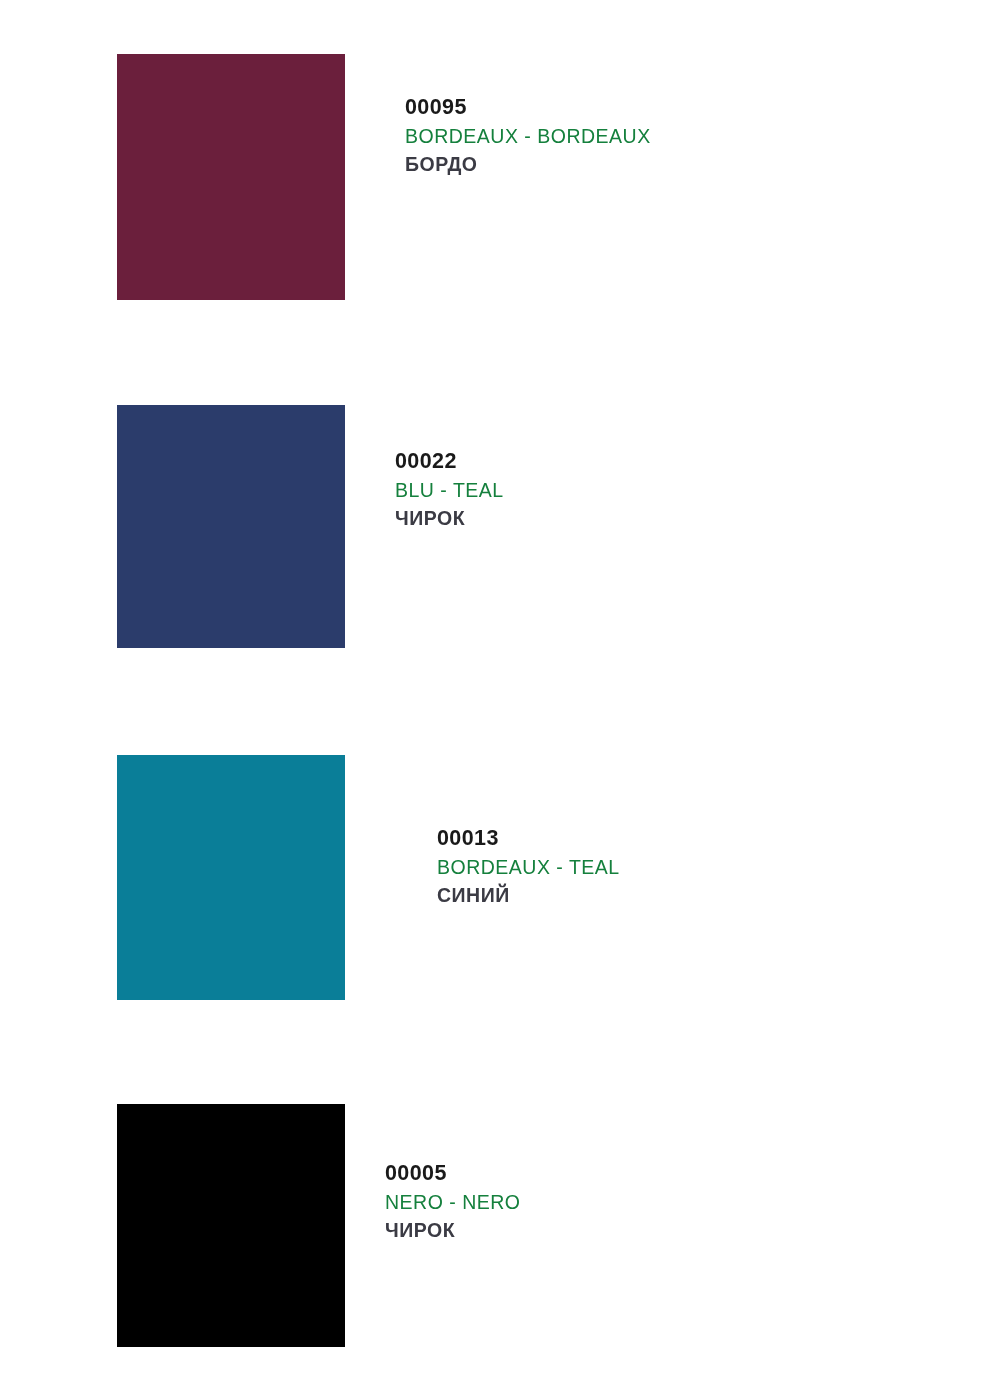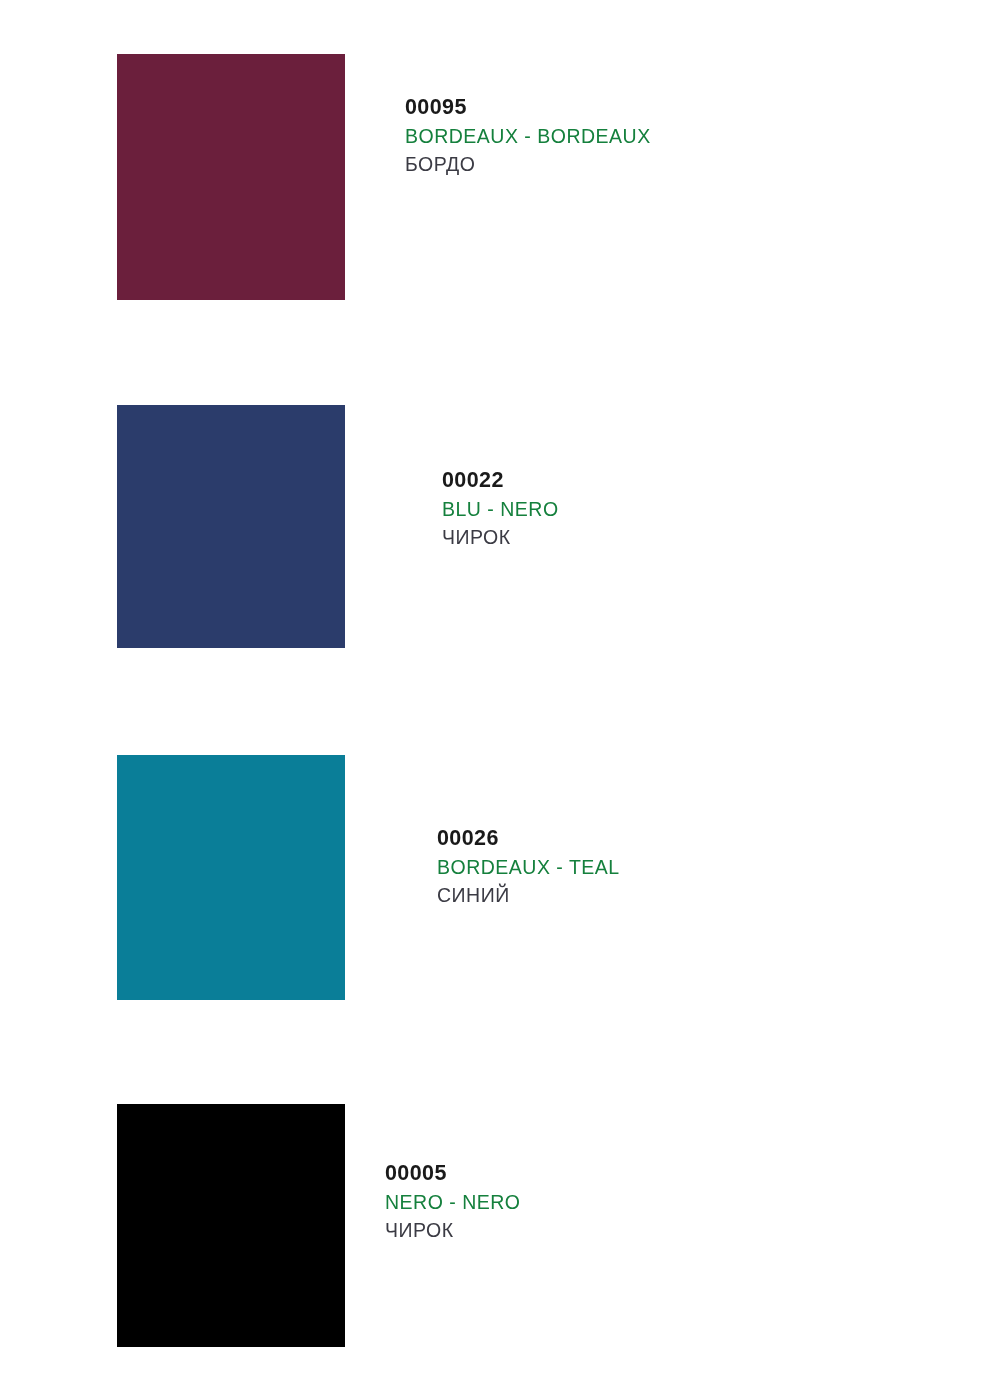--- a/index.html
+++ b/index.html
@@ -42,21 +42,21 @@
   .name-latin {
     font-size: 19.5px;
     font-weight: normal;
     letter-spacing: 0.5px;
     color: #15803d;
     line-height: 1.0;
     margin: 0 0 9px 0;
   }
   .name-cyrillic {
     font-size: 19.5px;
-    font-weight: normal;
+    font-weight: bold;
     letter-spacing: 0.5px;
     color: #3b3b44;
     line-height: 1.0;
     margin: 0;
   }
 </style>
 </head>
 <body>
 
 <div id="page" style="width: 1000px; height: 1383px; background: rgb(255, 255, 255);">
@@ -64,30 +64,30 @@
 <div class="swatch-entry" style="left: 0px; top: 0px;">
       <div class="swatch-chip" style="left: 117px; top: 54px; width: 228px; height: 246px; background-color: rgb(107, 31, 60);"></div>
       <div class="swatch-label" style="left: 405px; top: 97px;">
         <div class="code">00095</div>
         <div class="name-latin">BORDEAUX - BORDEAUX</div>
         <div class="name-cyrillic">БОРДО</div>
       </div>
     </div>
     <div class="swatch-entry" style="left: 0px; top: 0px;">
       <div class="swatch-chip" style="left: 117px; top: 405px; width: 228px; height: 243px; background-color: rgb(43, 60, 107);"></div>
-      <div class="swatch-label" style="left: 395px; top: 470px; margin-left: 47px;">
+      <div class="swatch-label" style="left: 395px; top: 451px;">
         <div class="code">00022</div>
-        <div class="name-latin">BLU - NERO</div>
+        <div class="name-latin">BLU - TEAL</div>
         <div class="name-cyrillic">ЧИРОК</div>
       </div>
     </div>
     <div class="swatch-entry" style="left: 0px; top: 0px;">
       <div class="swatch-chip" style="left: 117px; top: 755px; width: 228px; height: 245px; background-color: rgb(10, 126, 152);"></div>
       <div class="swatch-label" style="left: 437px; top: 828px;">
-        <div class="code">00026</div>
+        <div class="code">00013</div>
         <div class="name-latin">BORDEAUX - TEAL</div>
         <div class="name-cyrillic">СИНИЙ</div>
       </div>
     </div>
     <div class="swatch-entry" style="left: 0px; top: 0px;">
       <div class="swatch-chip" style="left: 117px; top: 1104px; width: 228px; height: 243px; background-color: rgb(0, 0, 0);"></div>
       <div class="swatch-label" style="left: 385px; top: 1163px;">
         <div class="code">00005</div>
         <div class="name-latin">NERO - NERO</div>
         <div class="name-cyrillic">ЧИРОК</div>

